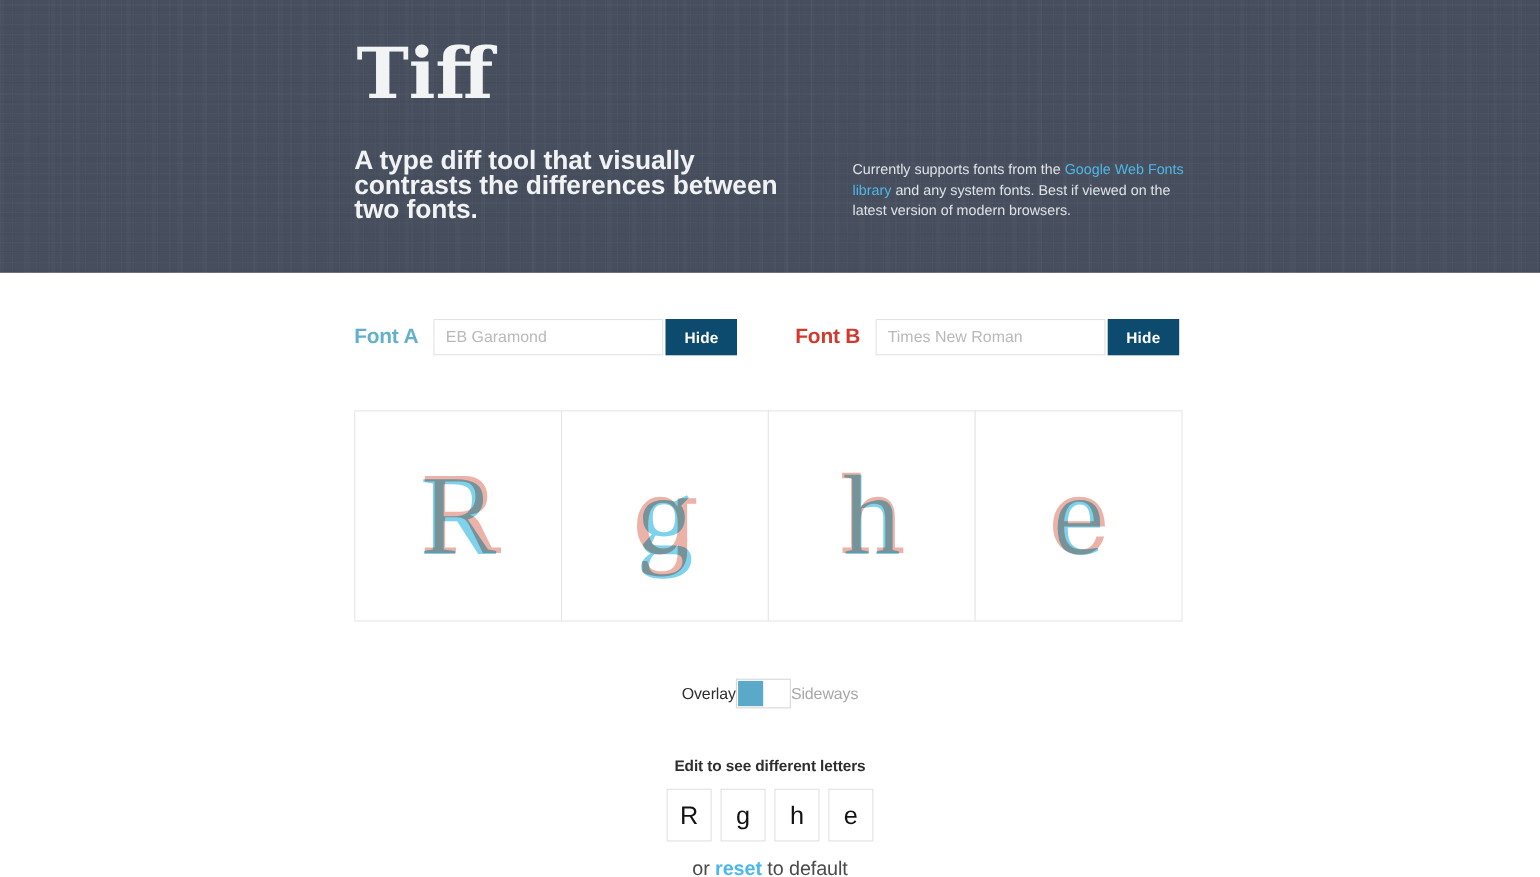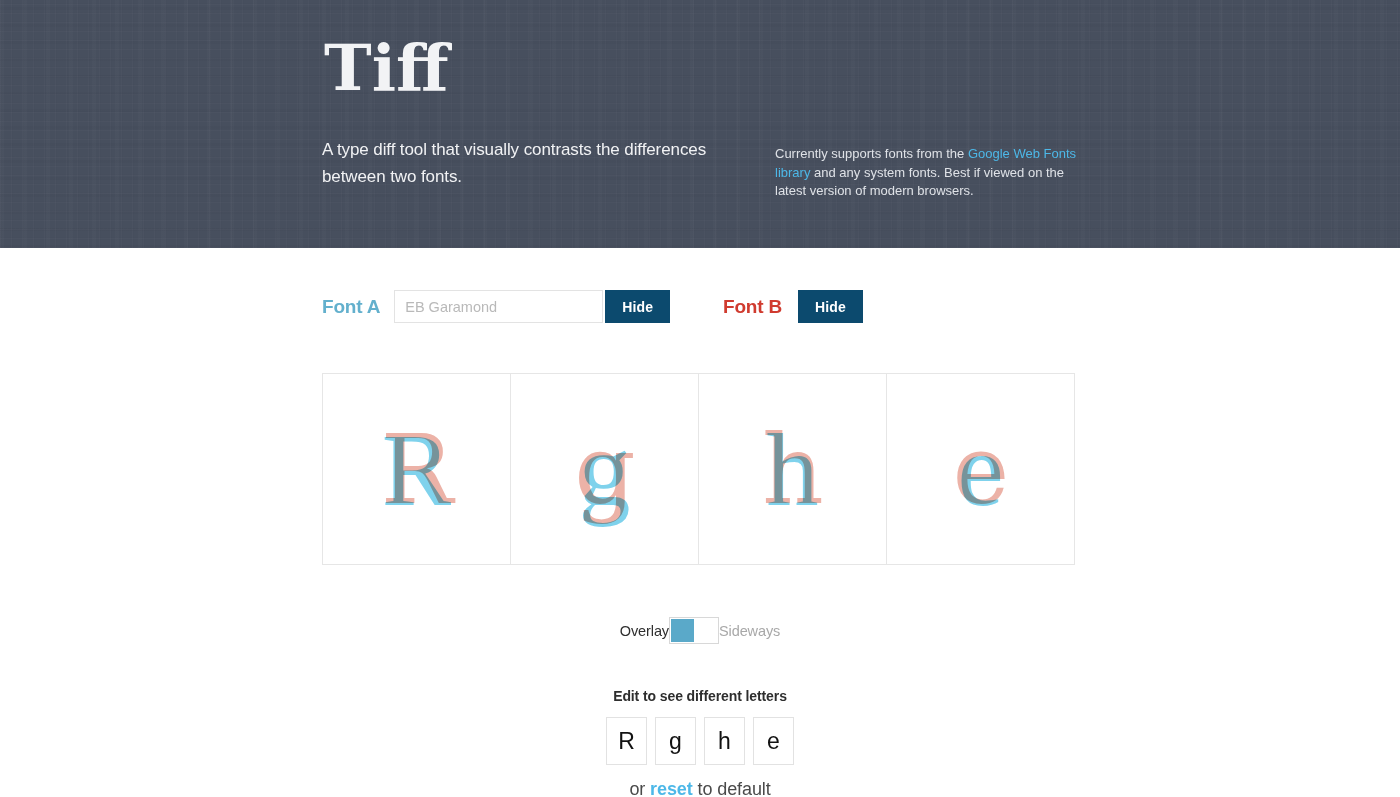--- a/index.html
+++ b/index.html
@@ -36,23 +36,23 @@
     font-weight: bold;
     font-size: 64px;
     line-height: 1.0;
     color: #f2f3f5;
     letter-spacing: 0px;
     margin: 0;
     padding: 0 0 0 2px;
   }
   #tagline {
     margin: 36px 0 0 0;
-    font-size: 17px;
-    font-weight: normal;
-    line-height: 27px;
+    font-size: 24px;
+    font-weight: bold;
+    line-height: 22px;
     color: #f1f2f4;
     width: 400px;
     letter-spacing: -0.1px;
   }
   #support-note {
     position: absolute;
     left: 775px;
     top: 132px;
     width: 306px;
     font-size: 13px;
@@ -257,20 +257,21 @@
   <div id="font-row">
 
     <div class="font-group" id="font-group-a">
       <span class="font-label" id="label-font-a">Font A</span>
       <input class="font-input" id="input-font-a" type="text" placeholder="EB Garamond" style="">
       <button class="hide-btn" id="hide-font-a">Hide</button>
     </div>
 
     <div class="font-group" id="font-group-b">
       <span class="font-label" id="label-font-b">Font B</span>
+      <input class="font-input" id="input-font-b" type="text" placeholder="Times New Roman" style="">
       <button class="hide-btn" id="hide-font-b">Hide</button>
     </div>
 
   </div>
 
   <div id="glyph-row">
 
     <div class="glyph-box">
       <div class="glyph-stack">
         <div class="glyph glyph-a">R</div>

